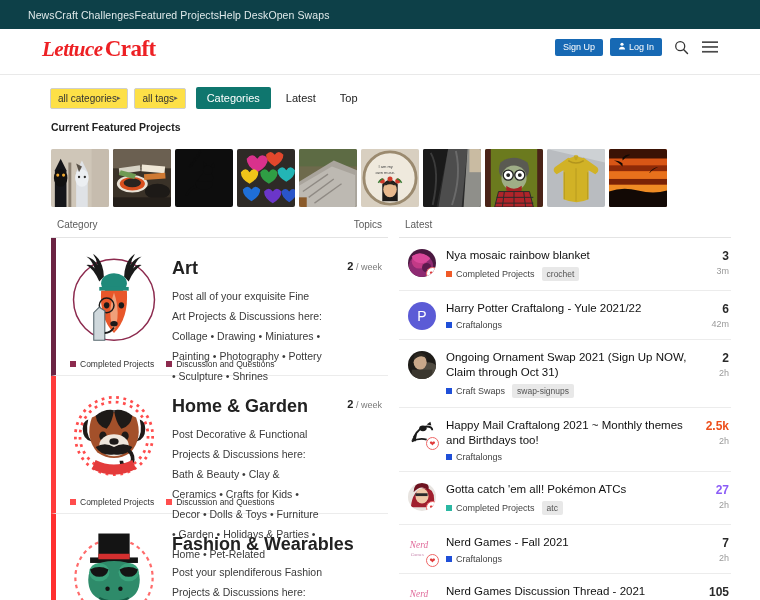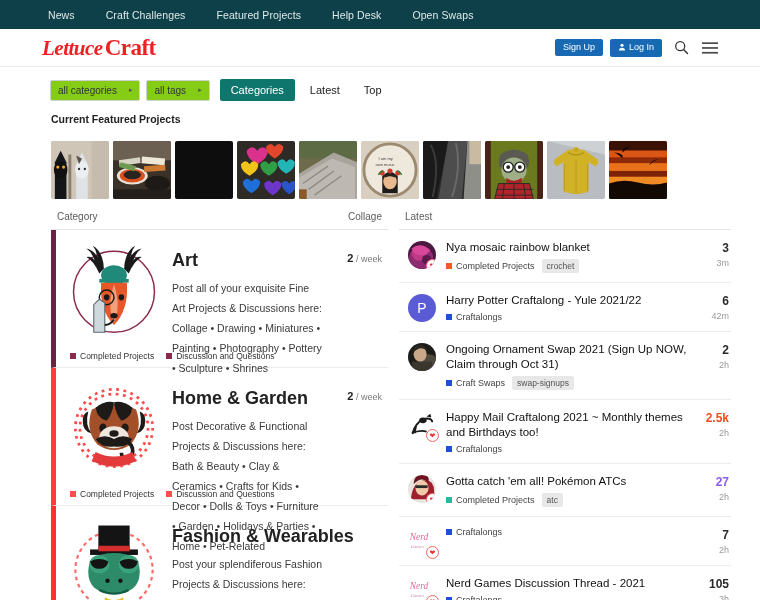--- a/index.html
+++ b/index.html
@@ -9,39 +9,39 @@
     font-family: "Liberation Sans", sans-serif;
     overflow: hidden;
   }
 
   
   .topnav {
     height: 29px;
     background: #0d4048;
     display: flex;
     align-items: center;
-    padding-left: 48px;
-    gap: 31px;
+    padding-left: 28px;
   }
   .topnav a {
     color: #dfe9ea;
     font-size: 10.5px;
     text-decoration: none;
     letter-spacing: .1px;
     white-space: nowrap;
   }
 
   
   .header {
     height: 38px;
     background: #ffffff;
     border-bottom: 1px solid #e9e9e9;
     display: flex;
-    align-items: center;
+    align-items: flex-start;
     padding: 0 40px 0 42px;
+    margin-top: 8px;
   }
   .logo {
     font-family: "Liberation Serif", serif;
     color: #ed2024;
     font-size: 21px;
     font-weight: bold;
     font-style: italic;
     letter-spacing: -0.5px;
     line-height: 1;
     white-space: nowrap;
@@ -80,28 +80,27 @@
 
   
   .filters {
     display: flex;
     align-items: center;
     gap: 6px;
     padding: 12px 0 9px 10px;
   }
   .drop {
     border: 1px solid #cfcfcf;
-    background: #84cc16;
+    background: #fde047;
     border-radius: 2px;
     font-size: 10px;
     color: #333;
     padding: 4px 7px;
     display: flex;
     align-items: center;
-    gap: 12px;
     cursor: pointer;
     white-space: nowrap;
   }
   .caret { font-size: 7px; color: #555; }
   .pill-active {
     background: #0f766e;
     color: #fff;
     font-size: 11px;
     border-radius: 2px;
     padding: 5px 11px;
@@ -488,21 +487,21 @@
         </svg>
     </div>
 
   </div>
 
   <div class="main">
 
     <div class="col-cat">
       <div class="col-head">
         <span>Category</span>
-        <span class="right">Collage</span>
+        <span class="right">Topics</span>
       </div>
 
       <div class="cat-row" style="border-left-color:#6b2343; height:138px;">
         <div class="cat-logo">
           <svg width="92" height="96" viewBox="0 0 100 104">
             <circle cx="50" cy="54" r="44" fill="#fff" stroke="#8c2a4e" stroke-width="1.6"></circle>
             <path d="M34 34 q-6 -14 -14 -18 q6 -1 9 4 q-3 -9 -9 -13 q8 2 12 9 q-1 -7 -5 -12 q7 4 10 13 q2 6 2 12z" fill="#1a1a1a"></path>
             <path d="M66 34 q6 -14 14 -18 q-6 -1 -9 4 q3 -9 9 -13 q-8 2 -12 9 q1 -7 5 -12 q-7 4 -10 13 q-2 6 -2 12z" fill="#1a1a1a"></path>
             <ellipse cx="50" cy="36" rx="14" ry="11" fill="#1f8a7a"></ellipse>
             <rect x="34" y="40" width="32" height="4" fill="#1f8a7a"></rect>
@@ -737,20 +736,21 @@
       <div class="topic">
         <div class="avatar" style="border-radius:0;overflow:visible">
           <svg viewBox="0 0 30 30">
               <rect width="30" height="30" fill="#ffffff"></rect>
               <text x="2" y="13" font-family="serif" font-style="italic" font-size="10" fill="#e06a9a">Nerd</text>
               <text x="3" y="21" font-family="serif" font-size="5" fill="#c98ab0">Games</text>
             </svg>
           <div class="heart">❤</div>
         </div>
         <div class="topic-body">
+          <div class="topic-title">Nerd Games - Fall 2021</div>
           <div class="topic-meta">
             <span class="cat">
               <i class="sq" style="background:#1f4fd8"></i>
               <em style="font-style:normal">Craftalongs</em>
             </span>
           </div>
         </div>
         <div class="topic-right">
           <div class="topic-count">7</div>
           <div class="topic-age">2h</div>

